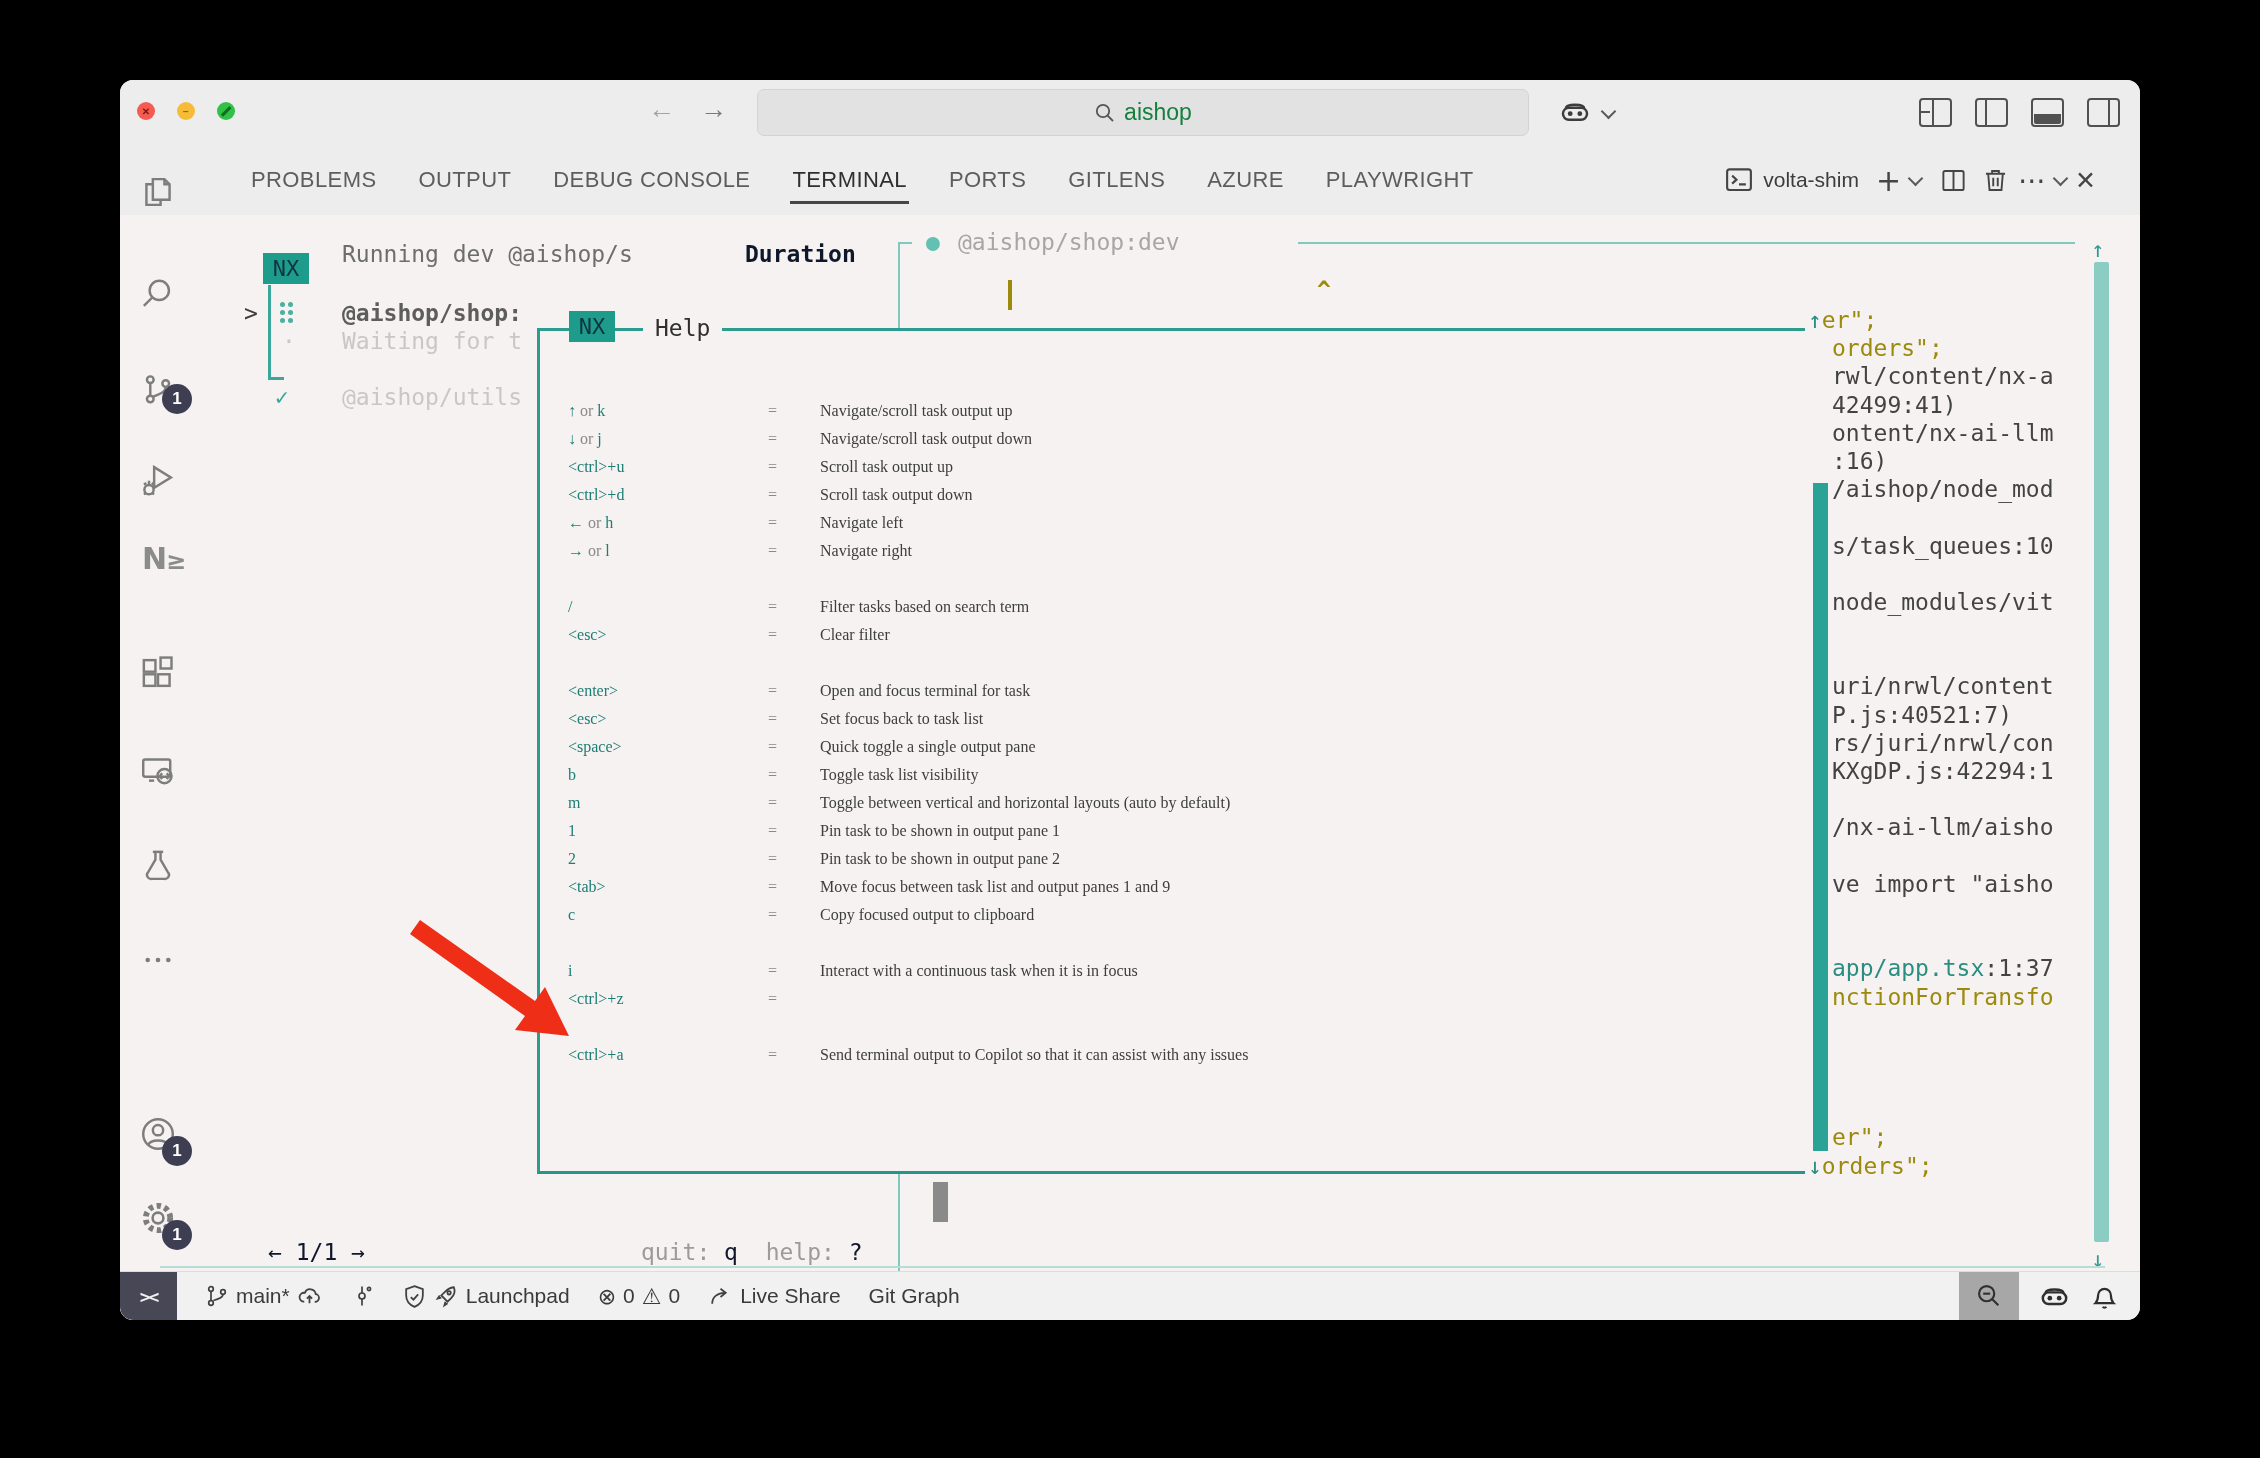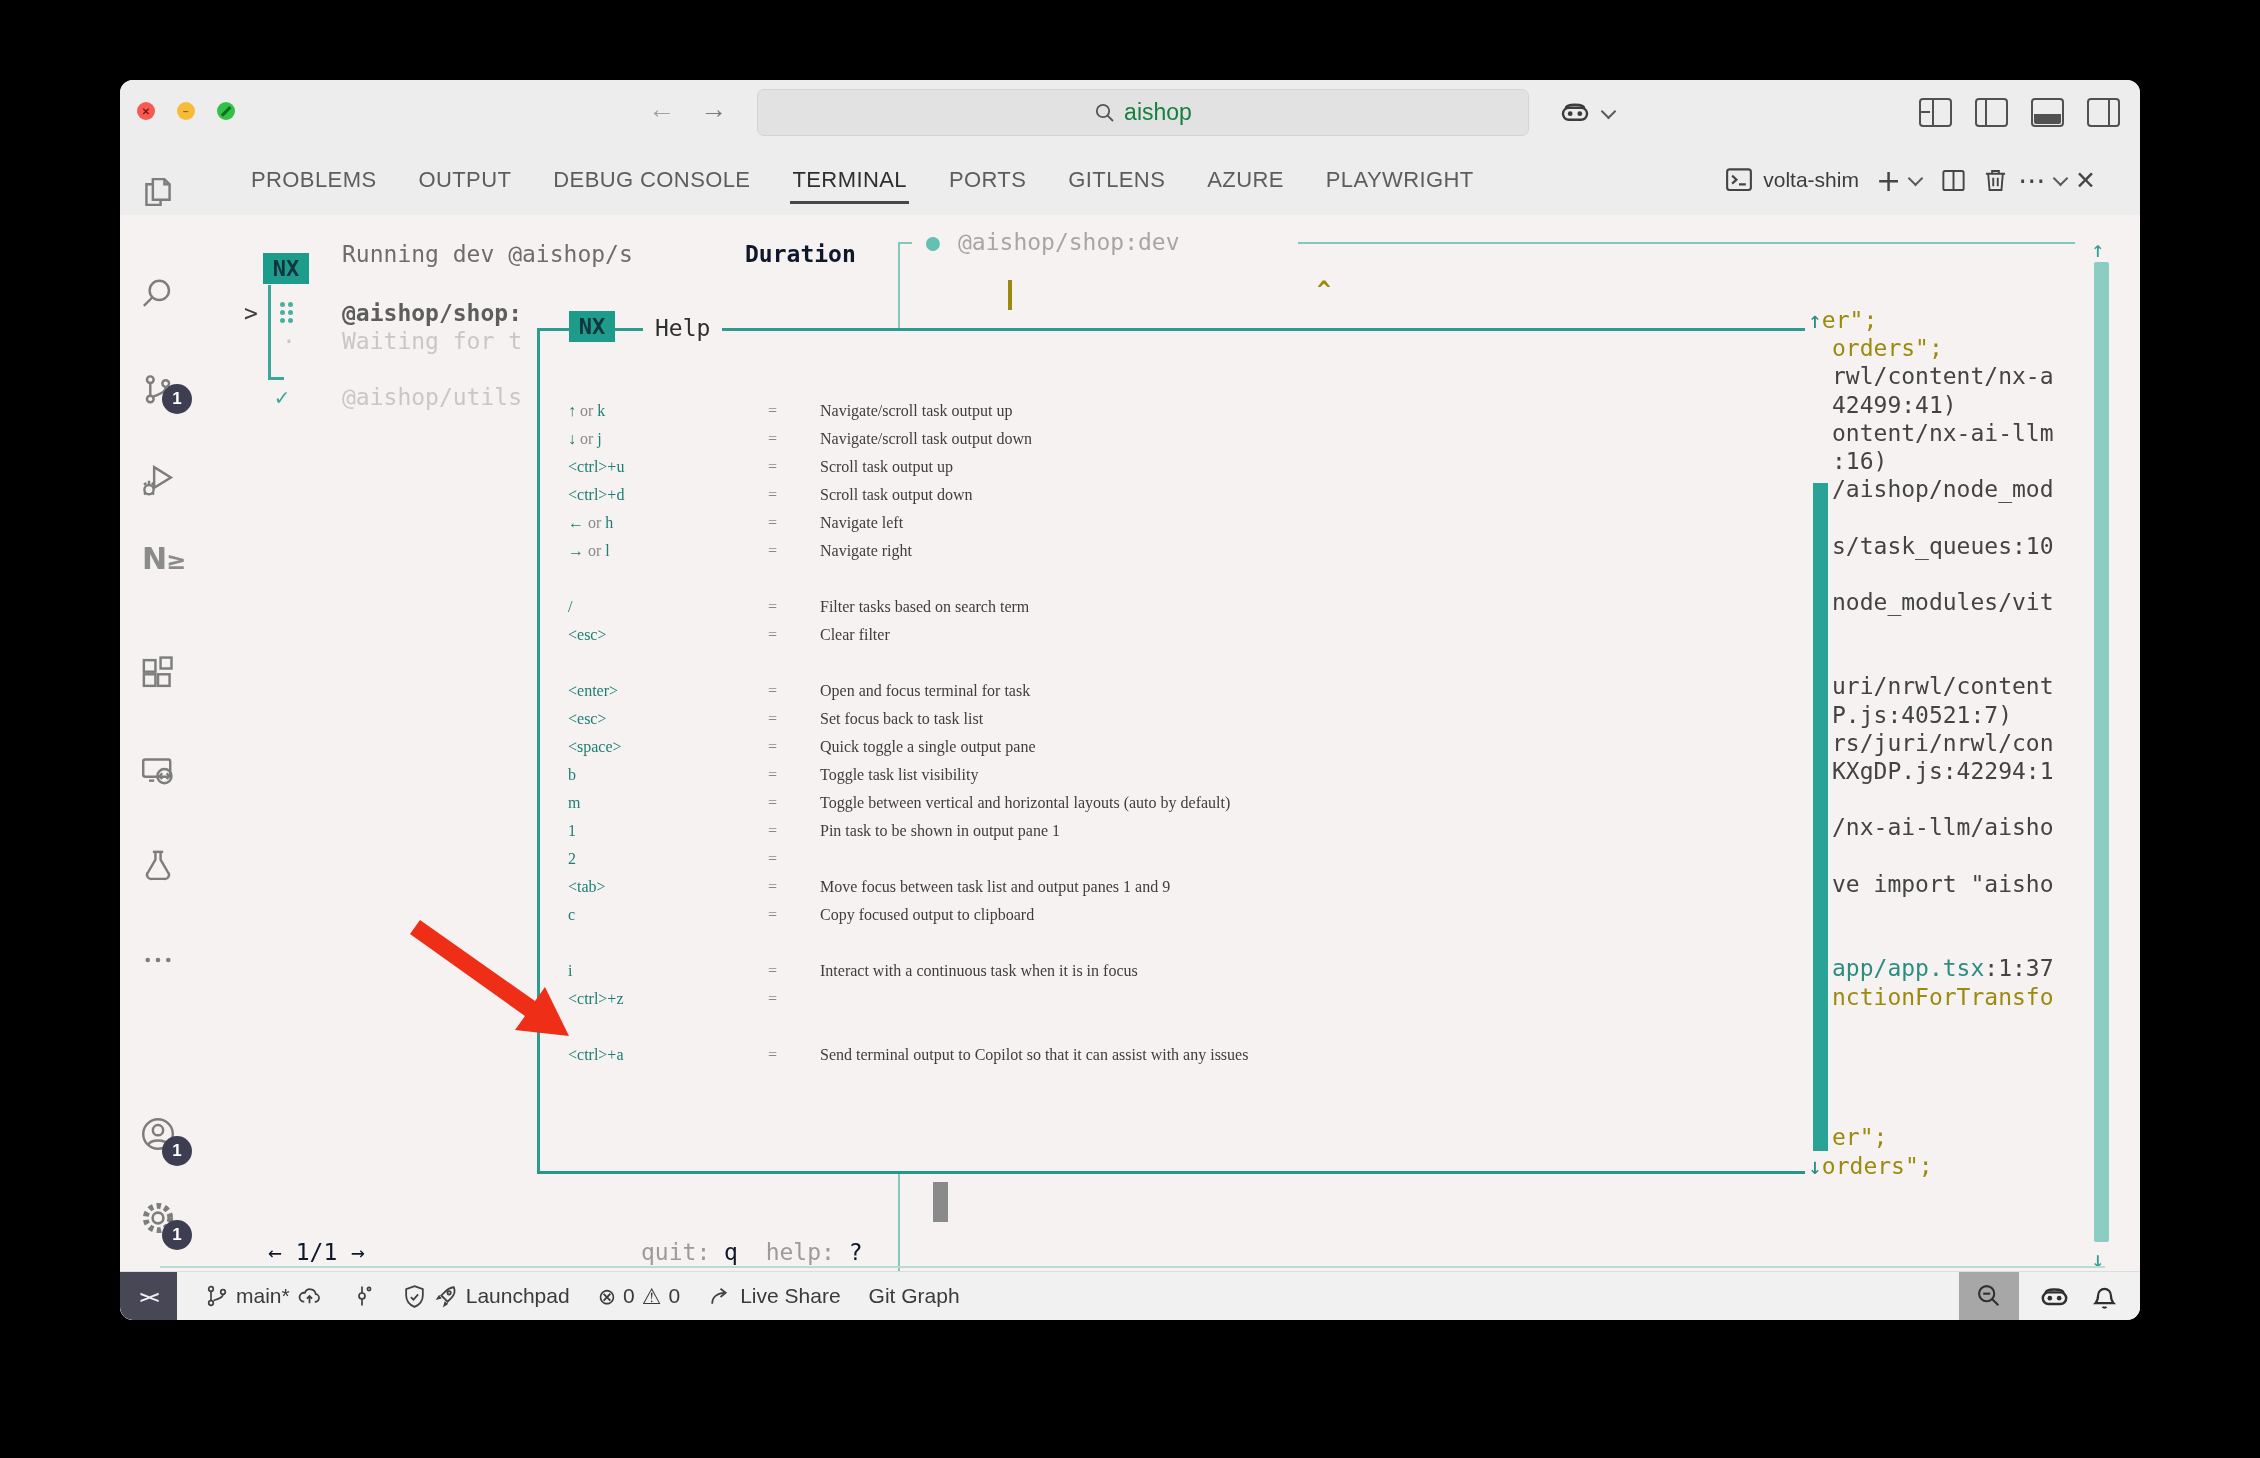--- a/index.html
+++ b/index.html
@@ -36,21 +36,21 @@
   .tab.active{color:#2f2f2f;}
   .tab.active::after{content:"";position:absolute;left:-2px;right:-2px;bottom:11px;height:3px;background:#474747;}
   .panelacts{position:absolute;right:44px;top:65px;height:70px;display:flex;align-items:center;gap:9px;color:#454545;}
   .panelacts .txt{font-size:21px;color:#3c3c3c;}
   .glyph{font-size:24px;color:#454545;font-family:"DejaVu Sans",sans-serif;}
 
   
   .terminal{position:absolute;left:0;top:135px;right:0;bottom:48px;background:#f5f2f1;}
   .abs{position:absolute;}
   .t{font-family:"DejaVu Sans Mono",monospace;font-size:23px;line-height:28px;white-space:pre;}
-  .nxbadge{width:46px;height:31px;background:#1d9c8c;color:#10353f;font-weight:bold;font-size:22px;
+  .nxbadge{width:46px;height:31px;background:#1d9c8c;color:#10353f;font-weight:normal;font-size:22px;
            display:flex;align-items:center;justify-content:center;font-family:"DejaVu Sans Mono",monospace;}
   .gray{color:#6d6d6d;} .lgray{color:#c9c7c6;} .dgray{color:#5d5d5d;}
   .tealtxt{color:#0f172a;} .olive{color:#9c8a0c;}
 
   .tree-line{background:#3aa79a;}
   .spinner{display:grid;grid-template-columns:5px 5px;grid-auto-rows:5px;gap:3px;}
   .spinner i{width:5px;height:5px;border-radius:50%;background:#4ab0a2;}
 
   .hline{position:absolute;height:2px;background:#82c9bd;}
   .vline{position:absolute;width:2px;background:#82c9bd;}
@@ -273,21 +273,21 @@
           <div class="help-blank"></div>
           <div class="help-row"><span class="hkey"><span class="kk">/</span></span><span class="heq">=</span><span class="hdesc">Filter tasks based on search term</span></div>
           <div class="help-row"><span class="hkey"><span class="kk">&lt;esc&gt;</span></span><span class="heq">=</span><span class="hdesc">Clear filter</span></div>
           <div class="help-blank"></div>
           <div class="help-row"><span class="hkey"><span class="kk">&lt;enter&gt;</span></span><span class="heq">=</span><span class="hdesc">Open and focus terminal for task</span></div>
           <div class="help-row"><span class="hkey"><span class="kk">&lt;esc&gt;</span></span><span class="heq">=</span><span class="hdesc">Set focus back to task list</span></div>
           <div class="help-row"><span class="hkey"><span class="kk">&lt;space&gt;</span></span><span class="heq">=</span><span class="hdesc">Quick toggle a single output pane</span></div>
           <div class="help-row"><span class="hkey"><span class="kk">b</span></span><span class="heq">=</span><span class="hdesc">Toggle task list visibility</span></div>
           <div class="help-row"><span class="hkey"><span class="kk">m</span></span><span class="heq">=</span><span class="hdesc">Toggle between vertical and horizontal layouts (auto by default)</span></div>
           <div class="help-row"><span class="hkey"><span class="kk">1</span></span><span class="heq">=</span><span class="hdesc">Pin task to be shown in output pane 1</span></div>
-          <div class="help-row"><span class="hkey"><span class="kk">2</span></span><span class="heq">=</span></div>
+          <div class="help-row"><span class="hkey"><span class="kk">2</span></span><span class="heq">=</span><span class="hdesc">Pin task to be shown in output pane 2</span></div>
           <div class="help-row"><span class="hkey"><span class="kk">&lt;tab&gt;</span></span><span class="heq">=</span><span class="hdesc">Move focus between task list and output panes 1 and 9</span></div>
           <div class="help-row"><span class="hkey"><span class="kk">c</span></span><span class="heq">=</span><span class="hdesc">Copy focused output to clipboard</span></div>
           <div class="help-blank"></div>
           <div class="help-row"><span class="hkey"><span class="kk">i</span></span><span class="heq">=</span><span class="hdesc">Interact with a continuous task when it is in focus</span></div>
           <div class="help-row"><span class="hkey"><span class="kk">&lt;ctrl&gt;+z</span></span><span class="heq">=</span></div>
           <div class="help-blank"></div>
           <div class="help-row"><span class="hkey"><span class="kk">&lt;ctrl&gt;+a</span></span><span class="heq">=</span><span class="hdesc">Send terminal output to Copilot so that it can assist with any issues</span></div>
         </div>
 
       <svg class="abs" style="left:288px;top:705px;z-index:5;" width="180" height="130" viewBox="0 0 180 130">

